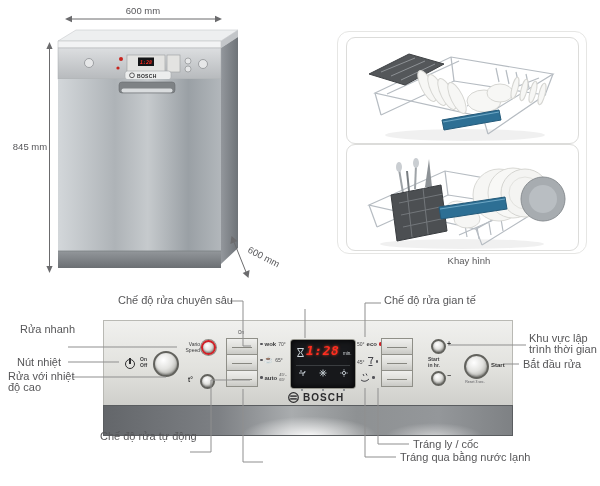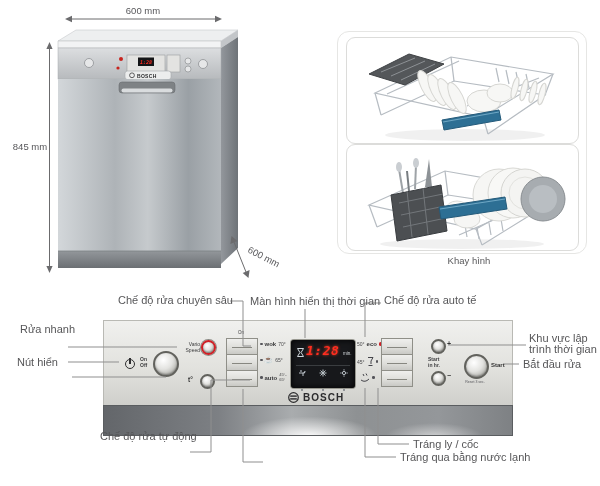--- a/index.html
+++ b/index.html
@@ -358,23 +358,23 @@
       <path d="M190,452 H211 V380 H250"></path>
       <path d="M243,389 V462 H263"></path>
       <path d="M378,388 V444 H409"></path>
       <path d="M365,388 V457 H396"></path>
       <path d="M448,345 H526"></path>
       <path d="M504,364 H519"></path>
     </g>
   </svg>
 
   <div class="lbl" style="left:118px;top:295px;">Chế độ rửa chuyên sâu</div>
-  <div class="lbl" style="left:250px;top:296px;">Màn hình hiển thị thời gian</div>
-  <div class="lbl" style="left:384px;top:295px;">Chế độ rửa auto tế</div>
+  <div class="lbl" style="left:384px;top:295px;">Chế độ rửa gian tế</div>
   <div class="lbl" style="left:20px;top:324px;">Rửa nhanh</div>
-  <div class="lbl" style="left:17px;top:357px;">Nút hiển</div>
+  <div class="lbl" style="left:17px;top:357px;">Nút nhiệt</div>
+  <div class="lbl" style="left:8px;top:371px;width:70px;">Rửa với nhiệt độ cao</div>
   <div class="lbl" style="left:100px;top:431px;">Chế độ rửa tự động</div>
   <div class="lbl" style="left:413px;top:439px;">Tráng ly / cốc</div>
   <div class="lbl" style="left:529px;top:333px;width:68px;">Khu vực lập trình thời gian</div>
   <div class="lbl" style="left:400px;top:452px;">Tráng qua bằng nước lạnh</div>
   <div class="lbl" style="left:523px;top:359px;">Bắt đầu rửa</div>
 
 </div>
 
 </body></html>

